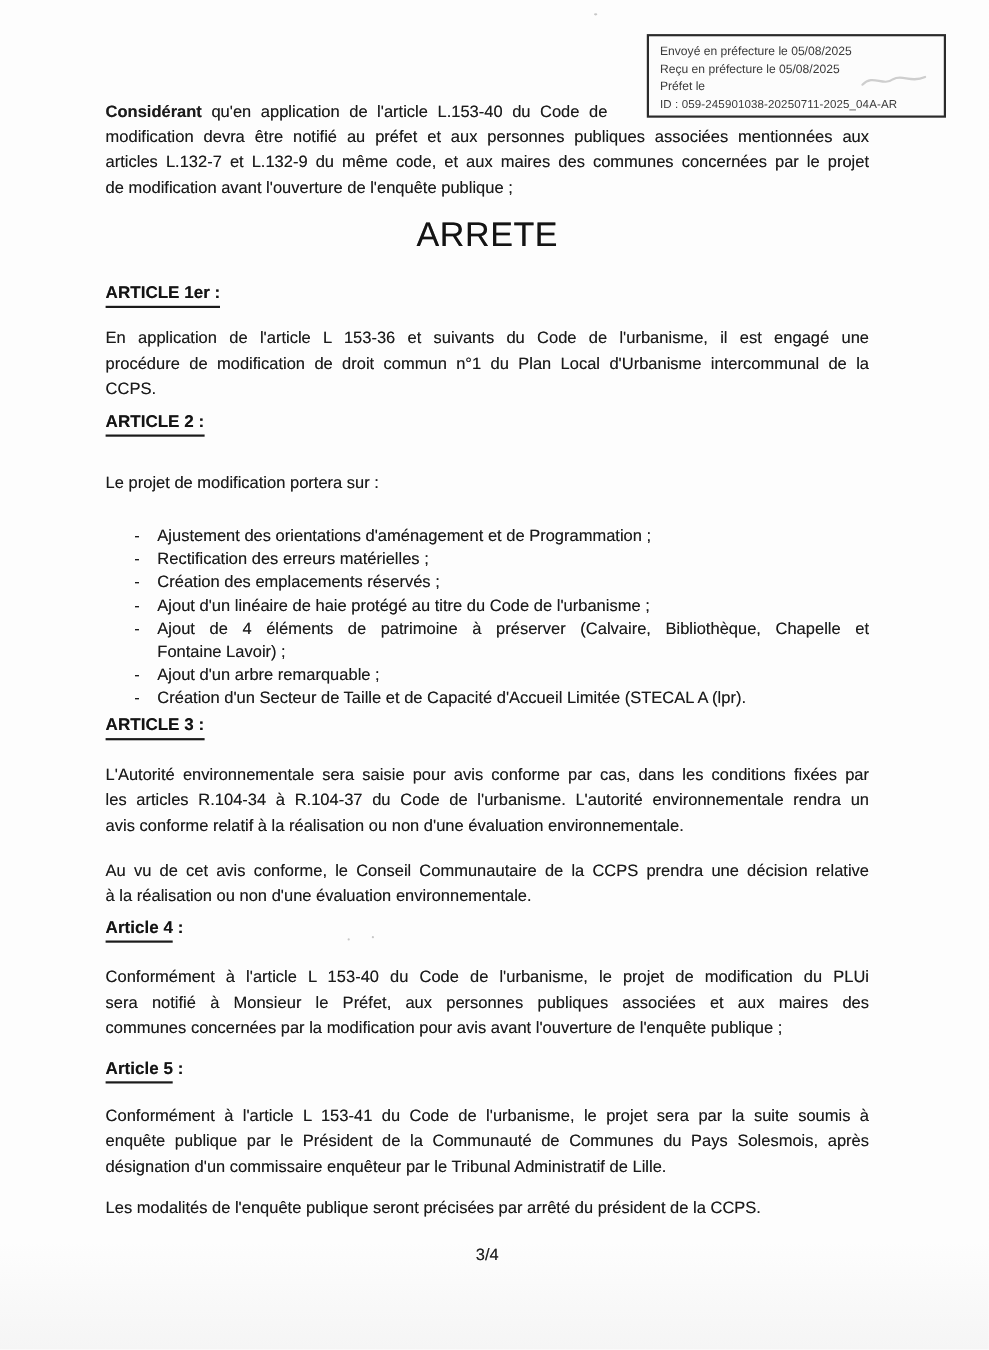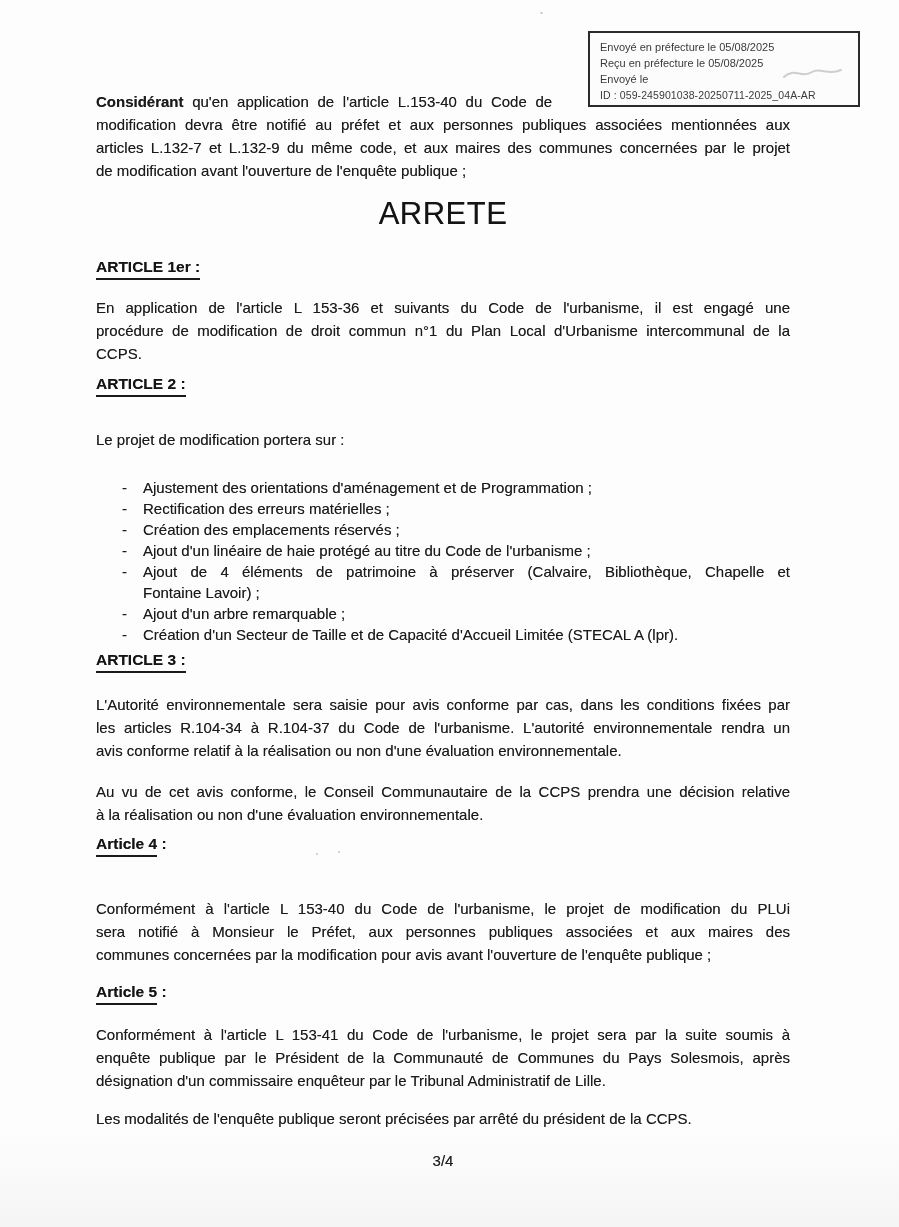--- a/index.html
+++ b/index.html
@@ -56,21 +56,21 @@
   .m-intro   { margin-top: 90px; }
   .m-h1      { margin-top: 25px; }
   .m-p1      { margin-top: 16px; }
   .m-h2      { margin-top: 9px; }
   .m-i2      { margin-top: 31px; }
   .m-blist   { margin-top: 26px; }
   .m-h3      { margin-top: 5px; }
   .m-p3a     { margin-top: 20px; }
   .m-p3b     { margin-top: 18px; }
   .m-h4      { margin-top: 8px; }
-  .m-p4      { margin-top: 40px; }
+  .m-p4      { margin-top: 20px; }
   .m-h5      { margin-top: 16px; }
   .m-p5      { margin-top: 18px; }
   .m-close   { margin-top: 15px; }
   .m-pagenum { margin-top: 19px; }
 
   .blist { line-height: 21px; }
   .bitem { display: flex; }
   .dash  { flex: 0 0 auto; width: 21px; margin-left: 26px; }
   .btxt  { flex: 1; min-width: 0; }
 
@@ -102,21 +102,21 @@
   }
 </style>
 </head>
 <body>
 
 <div class="page">
 
   <div class="stamp">
     <div>Envoyé en préfecture le 05/08/2025</div>
     <div>Reçu en préfecture le 05/08/2025</div>
-    <div>Envoyé le</div>
+    <div>Préfet le</div>
     <div class="id-line">ID : 059-245901038-20250711-2025_04A-AR</div>
     <svg class="squiggle" width="62" height="20" viewBox="0 0 62 20">
       <path d="M2,14 C12,4 20,16 30,9 C38,4 46,13 59,7" stroke="#bfbfbf" stroke-width="2" fill="none" stroke-linecap="round"></path>
     </svg>
   </div>
 
   <div class="speck" style="left:540px; top:12px; width:3px; height:2px;"></div>
   <div class="speck" style="left:316px; top:853px; width:2px; height:2px;"></div>
   <div class="speck" style="left:338px; top:851px; width:2px; height:2px;"></div>
 

